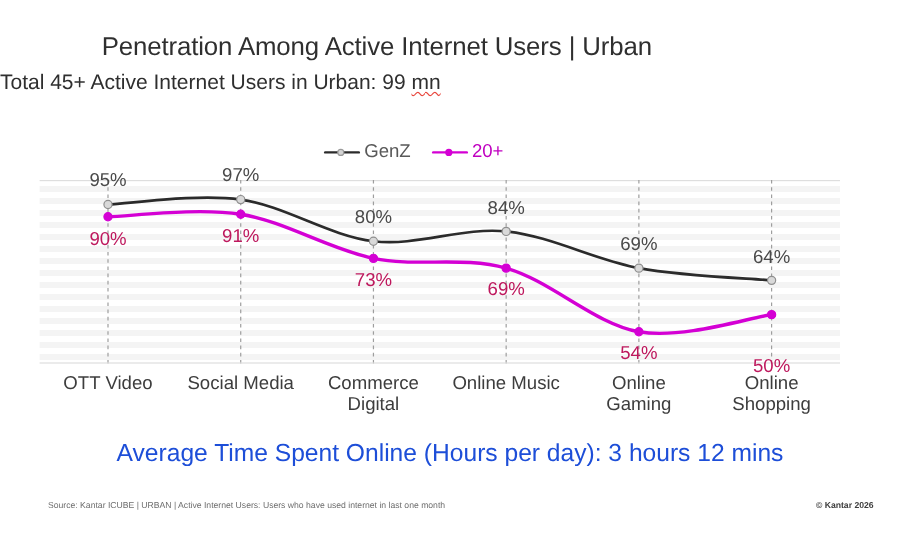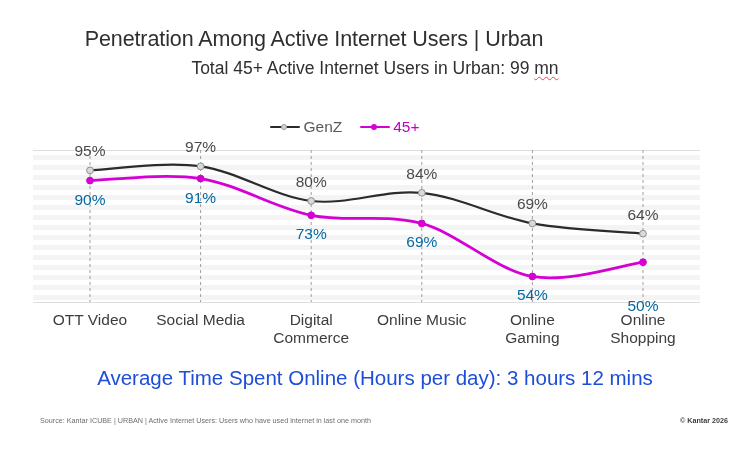--- a/index.html
+++ b/index.html
@@ -29,21 +29,20 @@
     font-size: 21.5px;
     color: #2f2f2f;
     letter-spacing: -0.1px;
     white-space: nowrap;
   }
   .subtitle {
     position: absolute;
     left: 0;
     top: 58px;
     width: 750px;
-    text-align: center;
     font-size: 17.5px;
     color: #2f2f2f;
     white-space: nowrap;
   }
   .subtitle .spell {
     text-decoration: underline;
     text-decoration-style: wavy;
     text-decoration-color: #e8483f;
     text-decoration-thickness: 1px;
     text-underline-offset: 2px;
@@ -131,21 +130,21 @@
 
   
   .vlabel {
     position: absolute;
     transform: translateX(-50%);
     font-size: 15.5px;
     font-weight: normal;
     white-space: nowrap;
   }
   .vlabel.genz { color: #4a4a4a; }
-  .vlabel.plus { color: #0369a1; }
+  .vlabel.plus { color: #be185d; }
 
   
   .cats {
     position: absolute;
     left: 33px;
     top: 311px;
     width: 667px;
     height: 46px;
   }
   .cat {
@@ -202,21 +201,21 @@
         <span class="lline" style="background:#2b2b2b"></span>
         <span class="ldot" style="background:#d4d4d4;border:1px solid #9a9a9a;box-sizing:border-box"></span>
       </span>
       <span class="legend-label">GenZ</span>
     </div>
     <div class="legend-item">
       <span class="legend-mark">
         <span class="lline" style="background:#d400d4"></span>
         <span class="ldot" style="background:#d400d4"></span>
       </span>
-      <span class="legend-label magenta">45+</span>
+      <span class="legend-label magenta">20+</span>
     </div>
   </div>
 
   <div class="plot" id="plot">
     <svg id="plot-svg" width="667" height="153">
         <line x1="57" x2="57" y1="0" y2="153" stroke="#9e9e9e" stroke-width="1" stroke-dasharray="3,3"></line>
         <line x1="167.6" x2="167.6" y1="0" y2="153" stroke="#9e9e9e" stroke-width="1" stroke-dasharray="3,3"></line>
         <line x1="278.2" x2="278.2" y1="0" y2="153" stroke="#9e9e9e" stroke-width="1" stroke-dasharray="3,3"></line>
         <line x1="388.79999999999995" x2="388.79999999999995" y1="0" y2="153" stroke="#9e9e9e" stroke-width="1" stroke-dasharray="3,3"></line>
         <line x1="499.4" x2="499.4" y1="0" y2="153" stroke="#9e9e9e" stroke-width="1" stroke-dasharray="3,3"></line>
@@ -254,22 +253,22 @@
     </div>
 
   <div class="cats" id="cats">
       <div class="cat" style="left: 57px;">
         <div>OTT Video</div>
       </div>
       <div class="cat" style="left: 167.6px;">
         <div>Social Media</div>
       </div>
       <div class="cat" style="left: 278.2px;">
+        <div>Commerce</div>
         <div>Digital</div>
-        <div>Commerce</div>
       </div>
       <div class="cat" style="left: 388.8px;">
         <div>Online Music</div>
       </div>
       <div class="cat" style="left: 499.4px;">
         <div>Online</div>
         <div>Gaming</div>
       </div>
       <div class="cat" style="left: 610px;">
         <div>Online</div>

